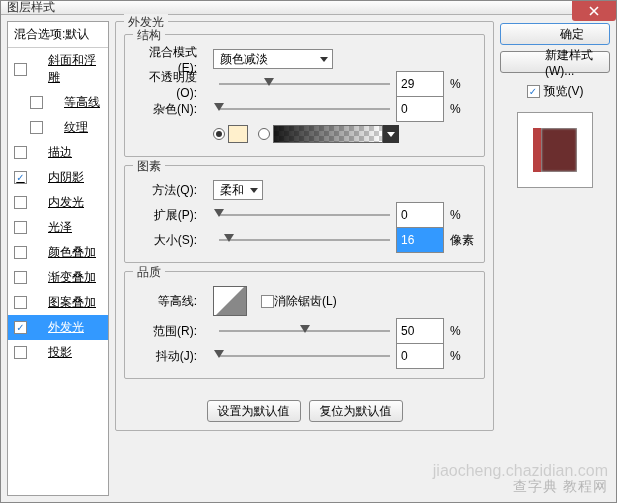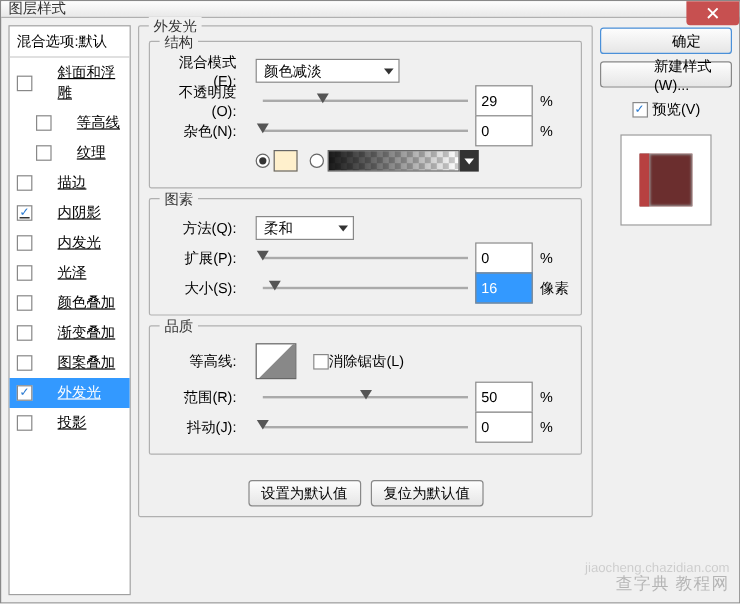--- a/index.html
+++ b/index.html
@@ -42,21 +42,21 @@
 .grad-arrow::after { content:""; width:0; height:0; border-left:4px solid transparent; border-right:4px solid transparent; border-top:5px solid #fff; }
 .contour { width:34px; height:30px; border:1px solid #666; background:linear-gradient(135deg,#fff 49%, #888 51%); }
 .btn { height:22px; border:1px solid #888; background:linear-gradient(#fdfdfd,#e6e6e6); border-radius:3px; padding:0 10px; display:inline-flex; align-items:center; justify-content:center; cursor:default; }
 .right-panel { width:110px; display:flex; flex-direction:column; align-items:stretch; gap:6px; padding-top:2px; }
 .right-panel .btn { width:100%;padding-left:44px; }
 .preview-chk { display:flex; align-items:center; justify-content:center; gap:4px; margin-top:4px; }
 .preview-box { width:76px; height:76px; border:1px solid #999; background:#fff; margin:6px auto 0; display:flex; align-items:center; justify-content:center; }
 .preview-inner { width:44px; height:44px; background:#6b2e2e; border-left:8px solid #b74040; box-shadow:0 0 10px 4px rgba(255,255,255,0.9), 0 0 2px 1px #999 inset; }
 .btn-row { display:flex; gap:8px; justify-content:center; margin-top:21px; }
 .watermark { position:absolute; right:8px; bottom:6px; color:rgba(0,0,0,0.25); font-size:14px; letter-spacing:1px; pointer-events:none; }
-.watermark2 { position:absolute; right:8px; bottom:22px; color:rgba(0,0,0,0.15); font-size:11px; pointer-events:none; }
+.watermark2 { position:absolute; right:8px; bottom:22px; color:rgba(0,0,0,0.15); font-size:16px; pointer-events:none; }
 </style>
 </head>
 <body>
 
 <div class="window">
   <div class="titlebar">
     <span class="title">图层样式</span>
     <div class="close-btn">
       <svg viewBox="0 0 10 10">
           <path d="M1 1 L9 9 M9 1 L1 9" stroke="#fff" stroke-width="1.6"></path>
@@ -163,21 +163,21 @@
             <span class="radio"></span>
             <span class="gradient-box"></span>
             <span class="grad-arrow"></span>
           </div>
         </div>
 
         <div class="groupbox">
           <span class="legend">图素</span>
           <div class="row">
             <span class="lbl">方法(Q):</span>
-            <div class="dropdown" style="width:82px">
+            <div class="dropdown" style="width:50px">
               <span>柔和</span>
               <span class="arrow"></span>
             </div>
           </div>
           <div class="row">
             <span class="lbl">扩展(P):</span>
             <div class="slider">
                 <div class="track"></div>
                 <div class="thumb" style="left:0%"></div>
               </div>

